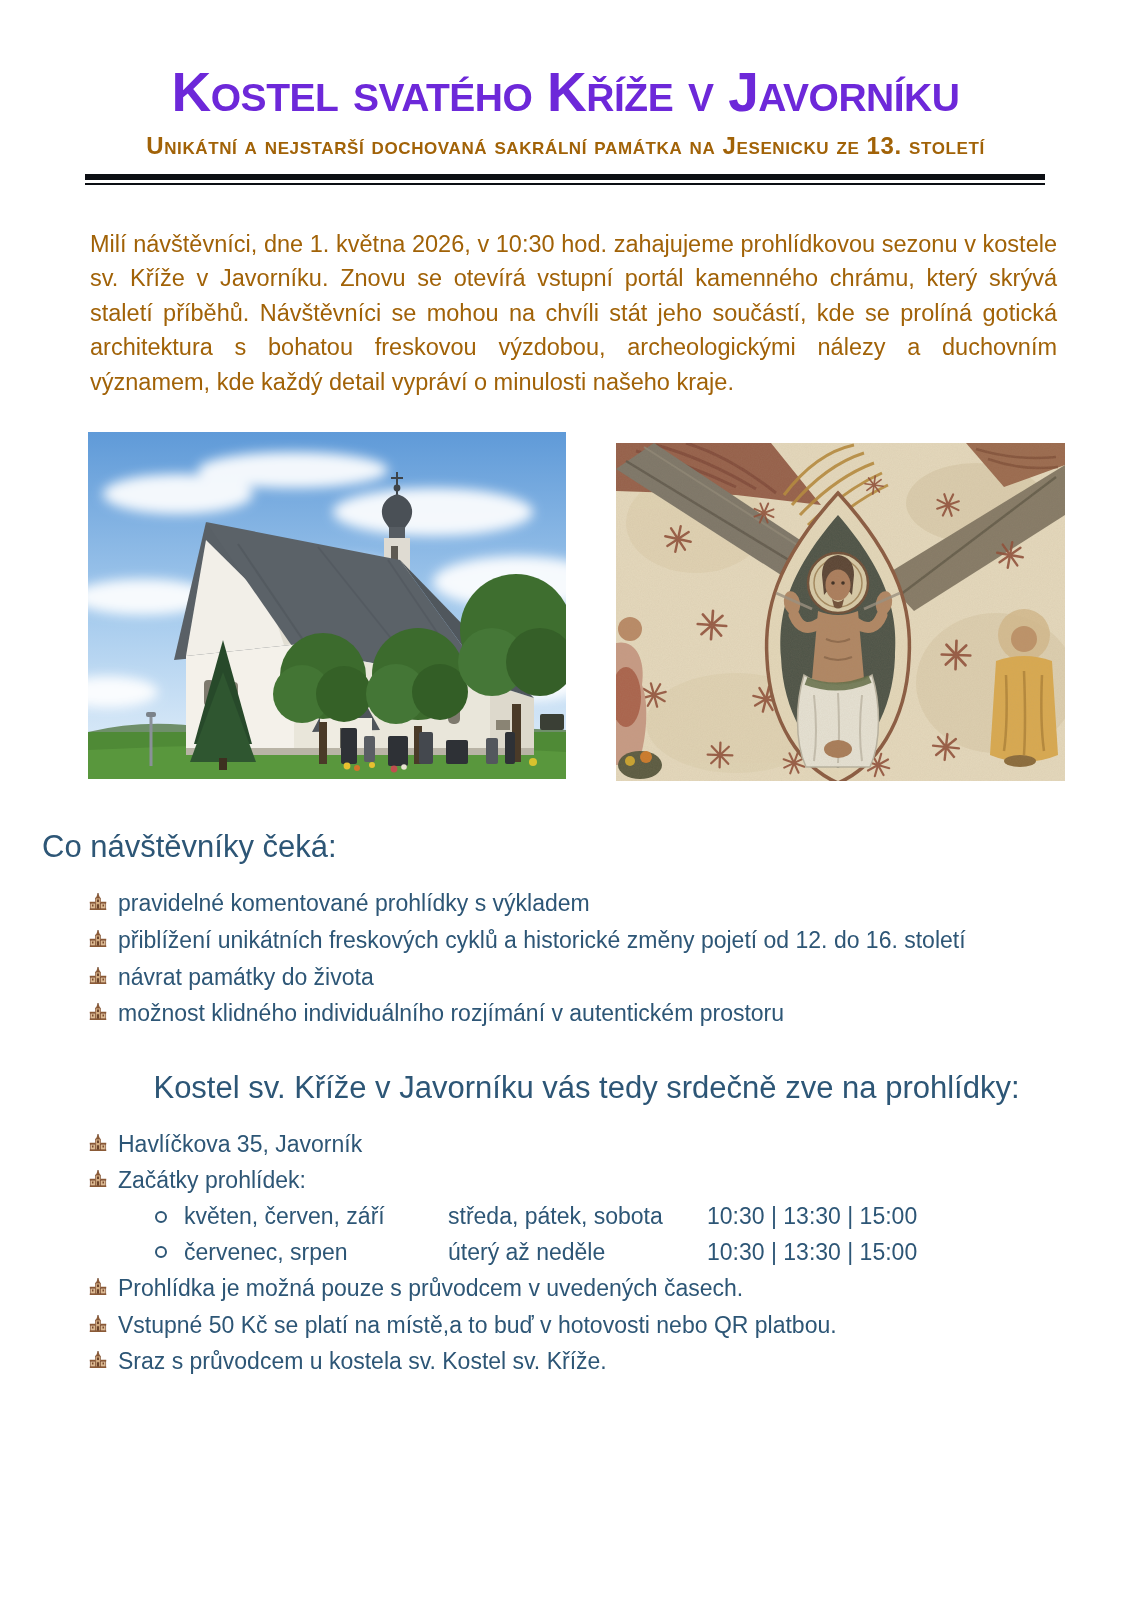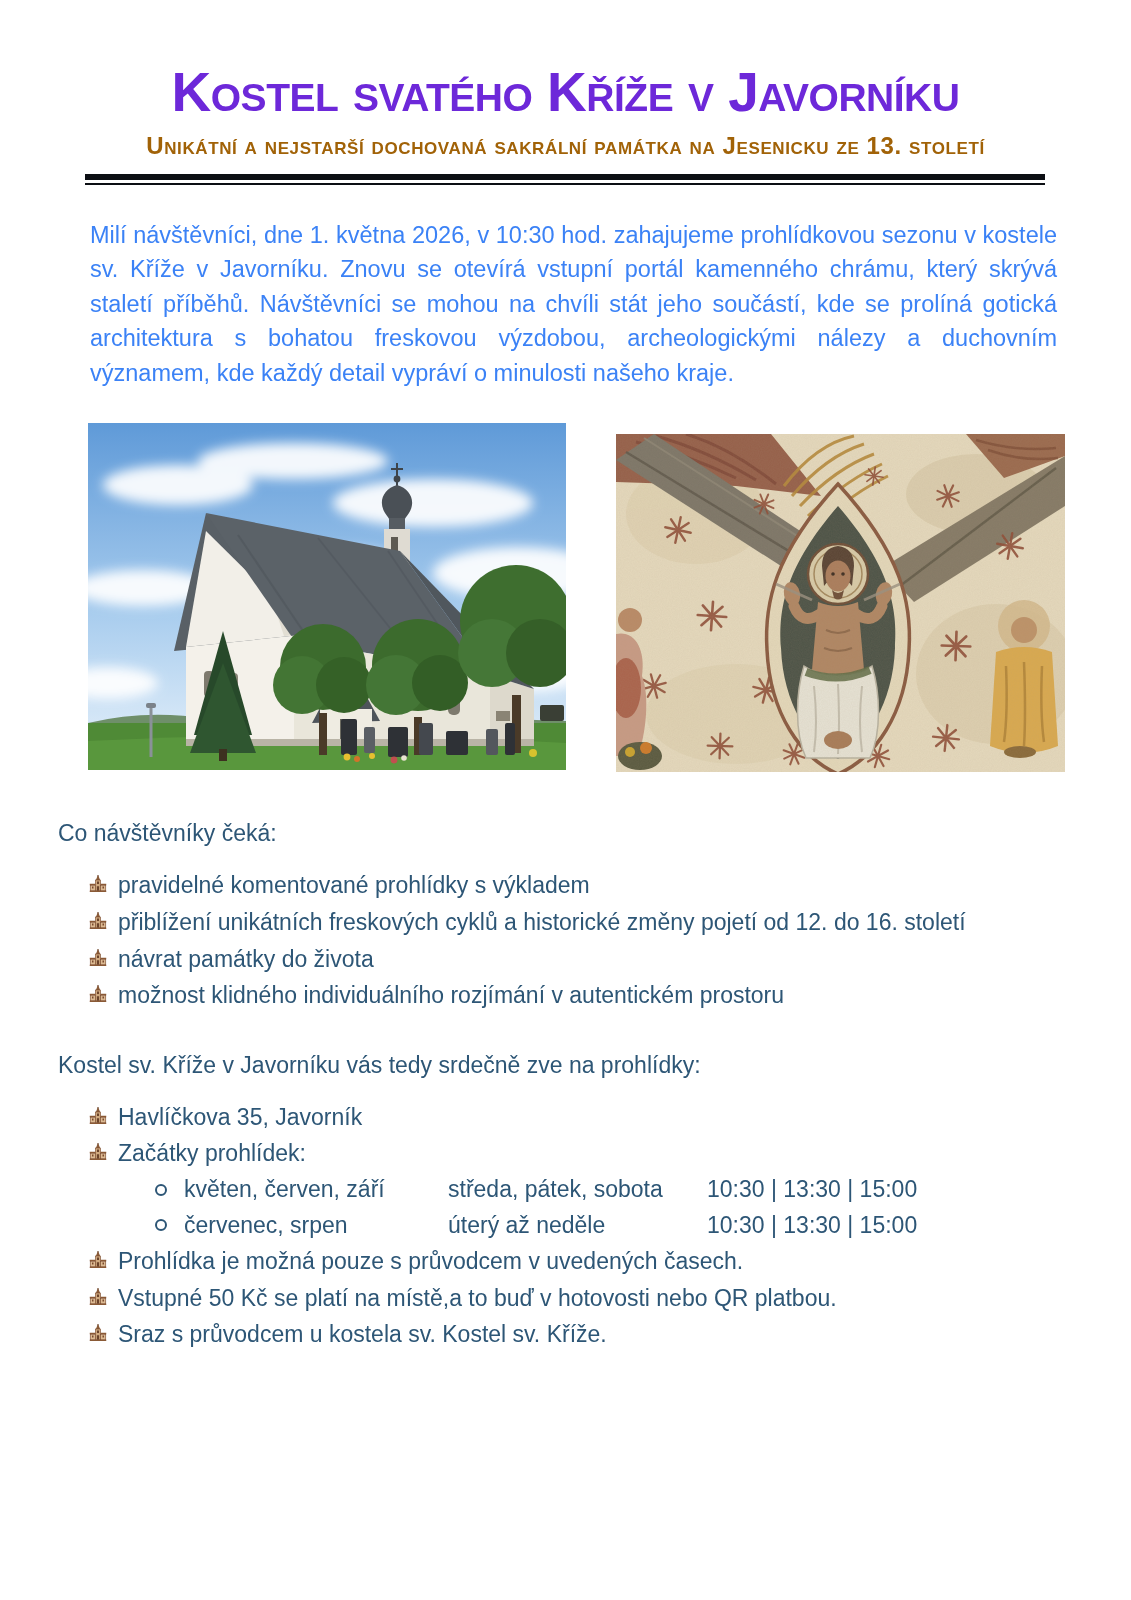--- a/index.html
+++ b/index.html
@@ -33,34 +33,34 @@
     white-space:nowrap;
   }
   .rule{
     margin:14px 86px 0 85px;
     height:3px;
     border-top:6px solid #0c0f14;
     border-bottom:2px solid #0c0f14;
   }
   
   .intro{
-    margin:33px 74px 0 90px;
+    margin:42px 74px 0 90px;
     font-size:23.5px;
     line-height:34.6px;
     text-align:justify;
-    color:#3b82f6;
+    color:#a16207;
   }
   
   .photos{ position:relative; margin-top:33px; height:350px; }
   .photo-left{ position:absolute; left:88px; top:0; width:478px; height:347px; }
   .photo-right{ position:absolute; left:616px; top:11px; width:449px; height:338px; }
   
   .sec-head{
-    margin:47px 0 0 58px;
-    font-size:23px;
+    margin:47px 0 0 42px;
+    font-size:31px;
     color:#2d5676;
   }
   .blist{ margin:20px 0 0 88px; }
   .li{
     display:flex; align-items:flex-start;
     line-height:36.6px;
     font-size:23px;
   }
   .bico{ width:20px; height:20px; flex:0 0 20px; margin:8px 10px 0 0; }
   .subrow{
@@ -348,21 +348,21 @@
       <span>návrat památky do života</span>
     </div>
     <div class="li">
       <svg class="bico" viewBox="0 0 16 16">
           <use href="#churchsym"></use>
         </svg>
       <span>možnost klidného individuálního rozjímání v autentickém prostoru</span>
     </div>
   </div>
 
-  <div class="sec-head" style="margin-top:38px;">Kostel sv. Kříže v Javorníku vás tedy srdečně zve na prohlídky:</div>
+  <div class="sec-head" style="margin-top:38px;text-align:center;">Kostel sv. Kříže v Javorníku vás tedy srdečně zve na prohlídky:</div>
   <div class="blist">
     <div class="li">
       <svg class="bico" viewBox="0 0 16 16">
           <use href="#churchsym"></use>
         </svg>
       <span>Havlíčkova 35, Javorník</span>
     </div>
     <div class="li">
       <svg class="bico" viewBox="0 0 16 16">
           <use href="#churchsym"></use>

